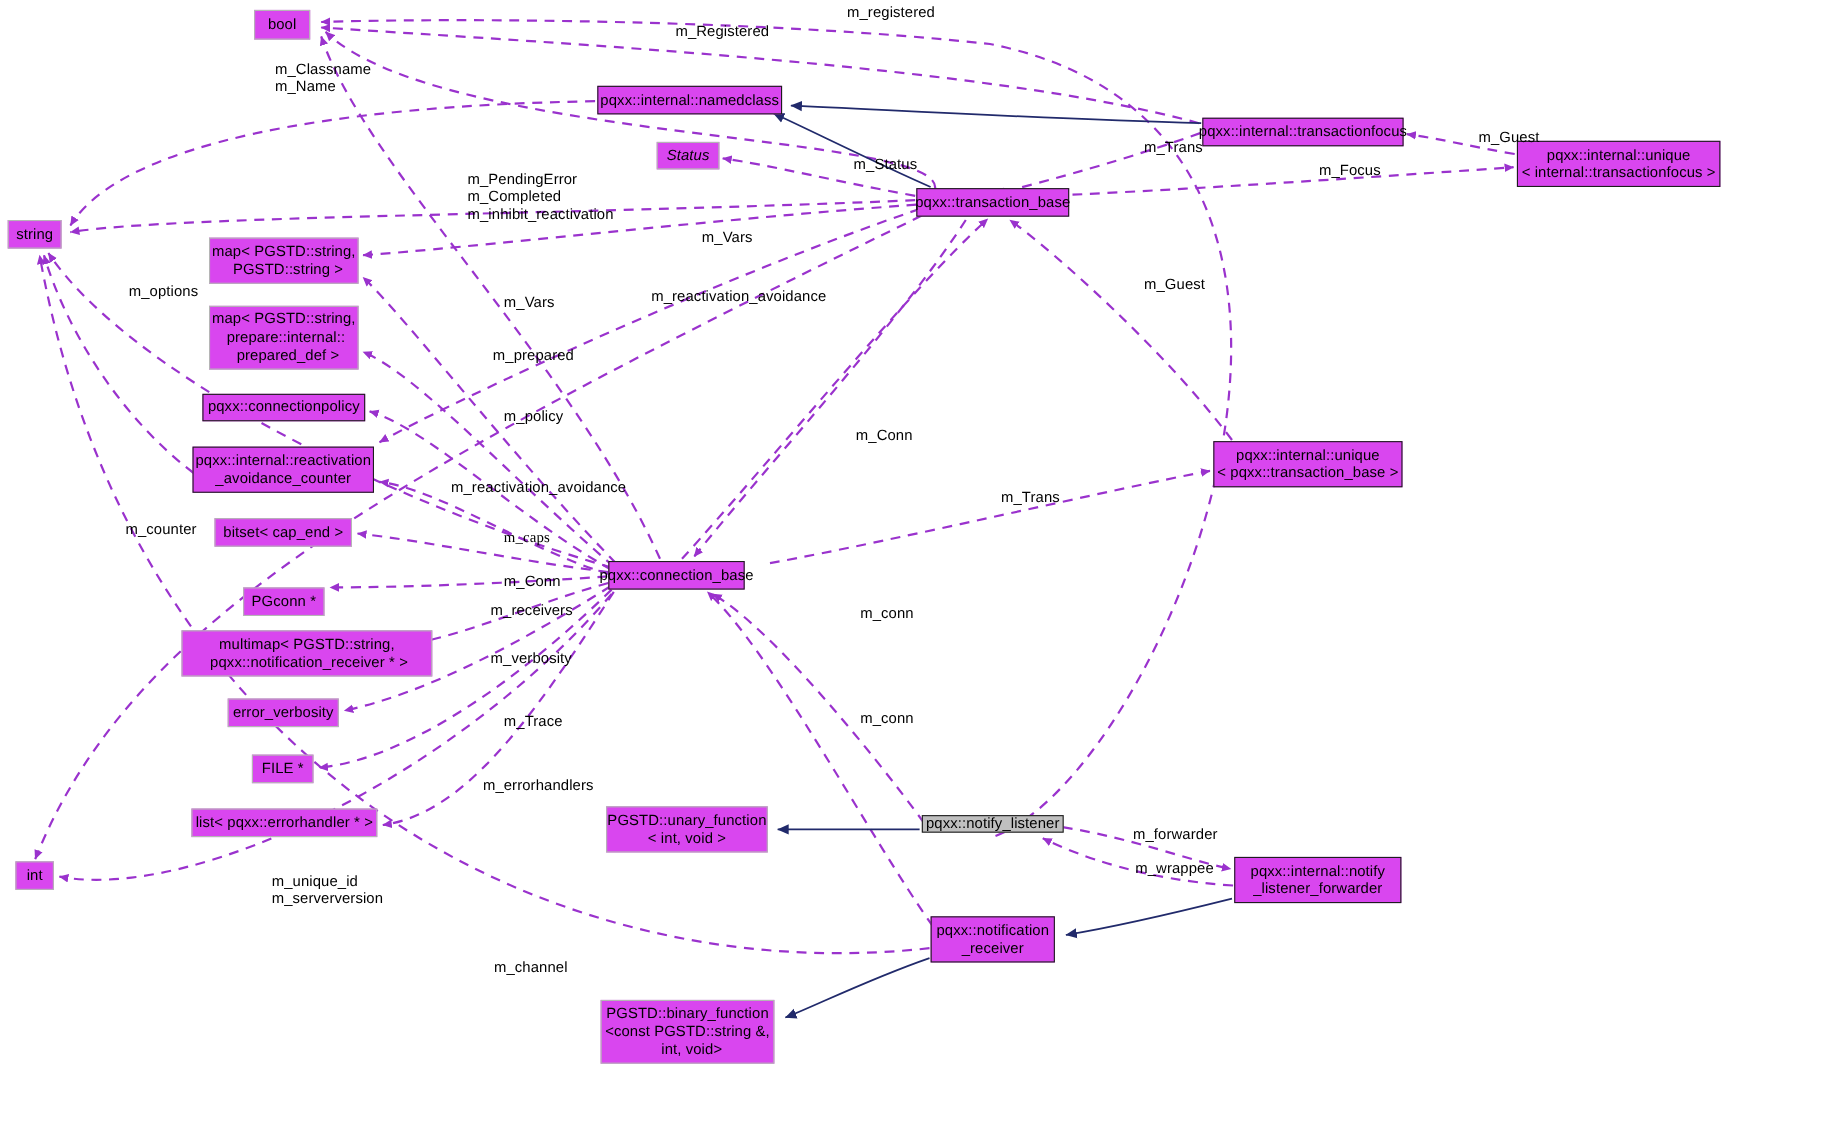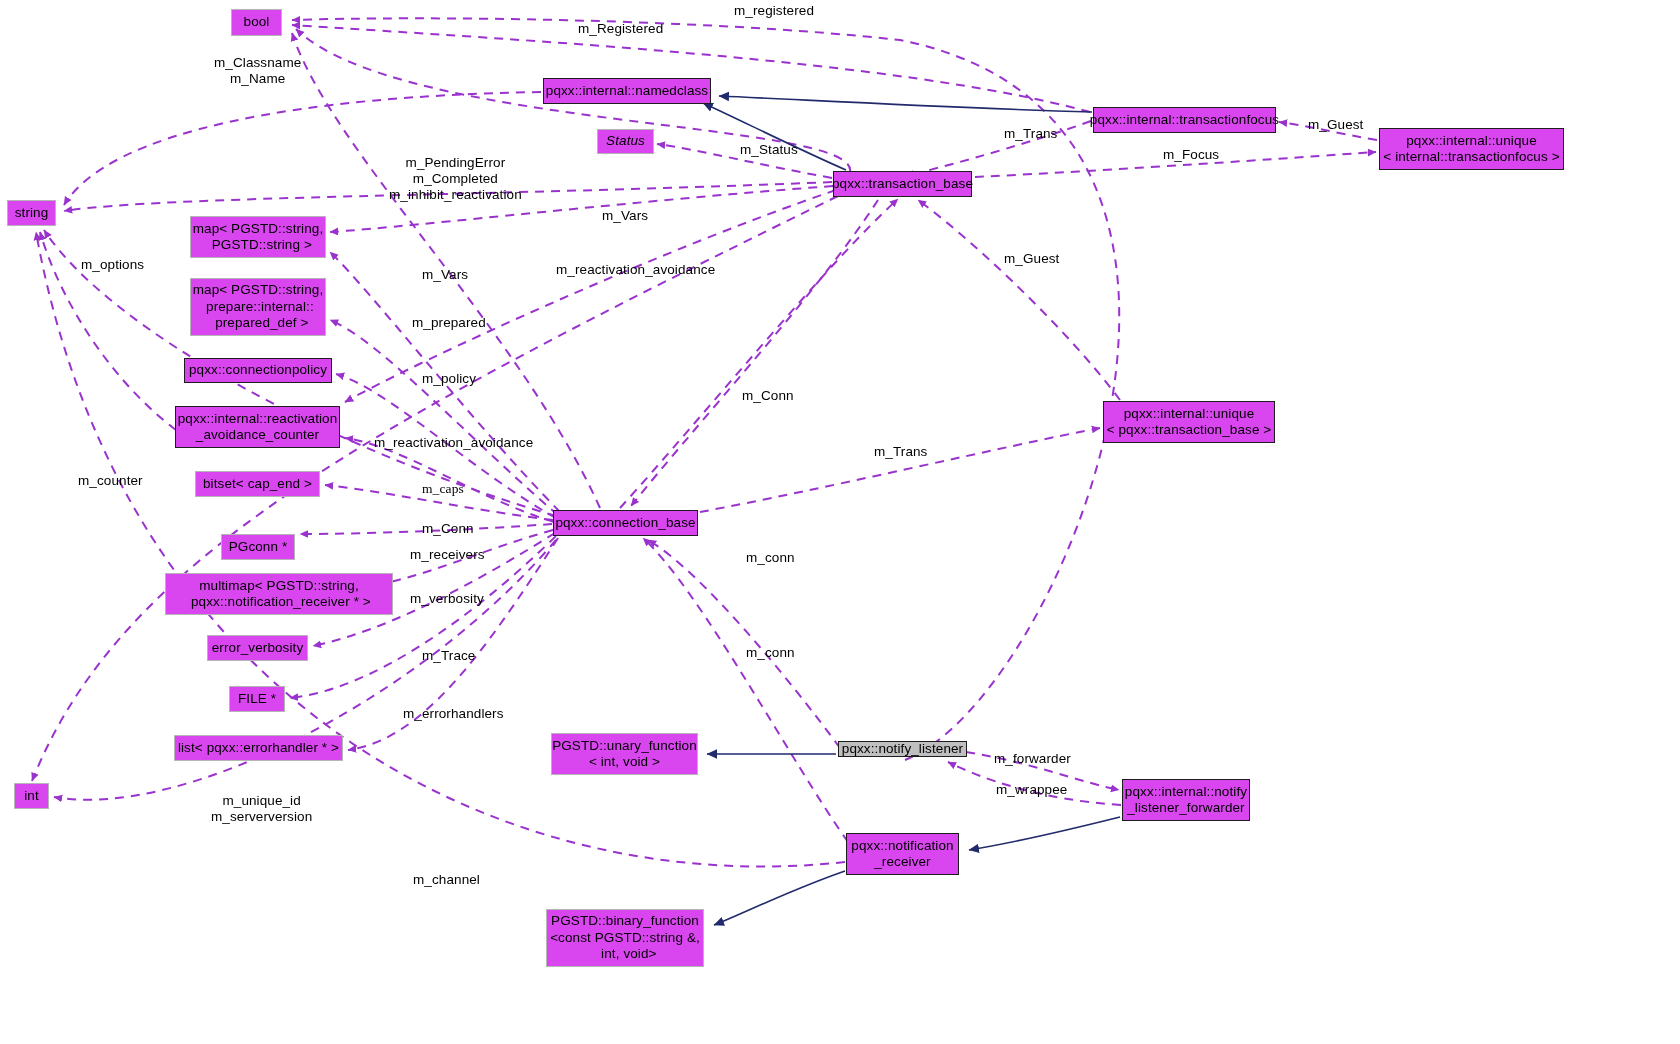--- a/index.html
+++ b/index.html
@@ -49,23 +49,23 @@
   .node.focus {
     border: 1px solid #1d1d1d;
     background: #bfbfbf;
   }
   .edge-label {
     position: absolute;
     font-size: 13.5px;
     line-height: 16px;
     color: #000000;
     white-space: pre;
-    text-align: center;
     z-index: 6;
     letter-spacing: 0.1px;
+    margin-left: 36px;
   }
 </style>
 </head>
 <body>
 
 <div id="canvas">
 
   <svg id="edges" viewBox="0 0 1680 1044" xmlns="http://www.w3.org/2000/svg">
     <defs>
       <marker id="ah-u" markerWidth="9" markerHeight="9" refX="8.2" refY="4.5" orient="auto" markerUnits="userSpaceOnUse">
@@ -176,31 +176,31 @@
   PGSTD::string &gt;</div>
       <div class="node plain" style="left: 190px; top: 278px; width: 136px; height: 58px;">map&lt; PGSTD::string,
  prepare::internal::
   prepared_def &gt;</div>
       <div class="node doc" style="left: 184px; top: 358px; width: 148px; height: 25px;">pqxx::connectionpolicy</div>
       <div class="node doc" style="left: 175px; top: 406px; width: 165px; height: 42px;">pqxx::internal::reactivation
 _avoidance_counter</div>
       <div class="node doc" style="left: 1103px; top: 401px; width: 172px; height: 42px;">pqxx::internal::unique
 &lt; pqxx::transaction_base &gt;</div>
       <div class="node plain" style="left: 195px; top: 471px; width: 125px; height: 26px;">bitset&lt; cap_end &gt;</div>
-      <div class="node doc" style="left: 553px; top: 510px; width: 145px; height: 26px;">pqxx::connection_base</div>
+      <div class="node doc" style="left: 553px; top: 510px; width: 124px; height: 26px;">pqxx::connection_base</div>
       <div class="node plain" style="left: 221px; top: 534px; width: 74px; height: 26px;">PGconn *</div>
       <div class="node plain" style="left: 165px; top: 573px; width: 228px; height: 42px;">multimap&lt; PGSTD::string,
  pqxx::notification_receiver * &gt;</div>
       <div class="node plain" style="left: 207px; top: 635px; width: 101px; height: 26px;">error_verbosity</div>
       <div class="node plain" style="left: 229px; top: 686px; width: 56px; height: 26px;">FILE *</div>
       <div class="node plain" style="left: 174px; top: 735px; width: 169px; height: 26px;">list&lt; pqxx::errorhandler * &gt;</div>
       <div class="node plain" style="left: 551px; top: 733px; width: 147px; height: 42px;">PGSTD::unary_function
 &lt; int, void &gt;</div>
       <div class="node focus" style="left: 838px; top: 741px; width: 129px; height: 16px;">pqxx::notify_listener</div>
-      <div class="node doc" style="left: 1122px; top: 779px; width: 128px; height: 42px;">pqxx::internal::notify
+      <div class="node doc" style="left: 1122px; top: 779px; width: 152px; height: 42px;">pqxx::internal::notify
 _listener_forwarder</div>
       <div class="node plain" style="left: 14px; top: 783px; width: 35px; height: 26px;">int</div>
       <div class="node doc" style="left: 846px; top: 833px; width: 113px; height: 42px;">pqxx::notification
 _receiver</div>
       <div class="node plain" style="left: 546px; top: 909px; width: 158px; height: 58px;">PGSTD::binary_function
 &lt;const PGSTD::string &amp;,
   int, void&gt;</div>
     </div>
 
   <div id="labels-layer">

